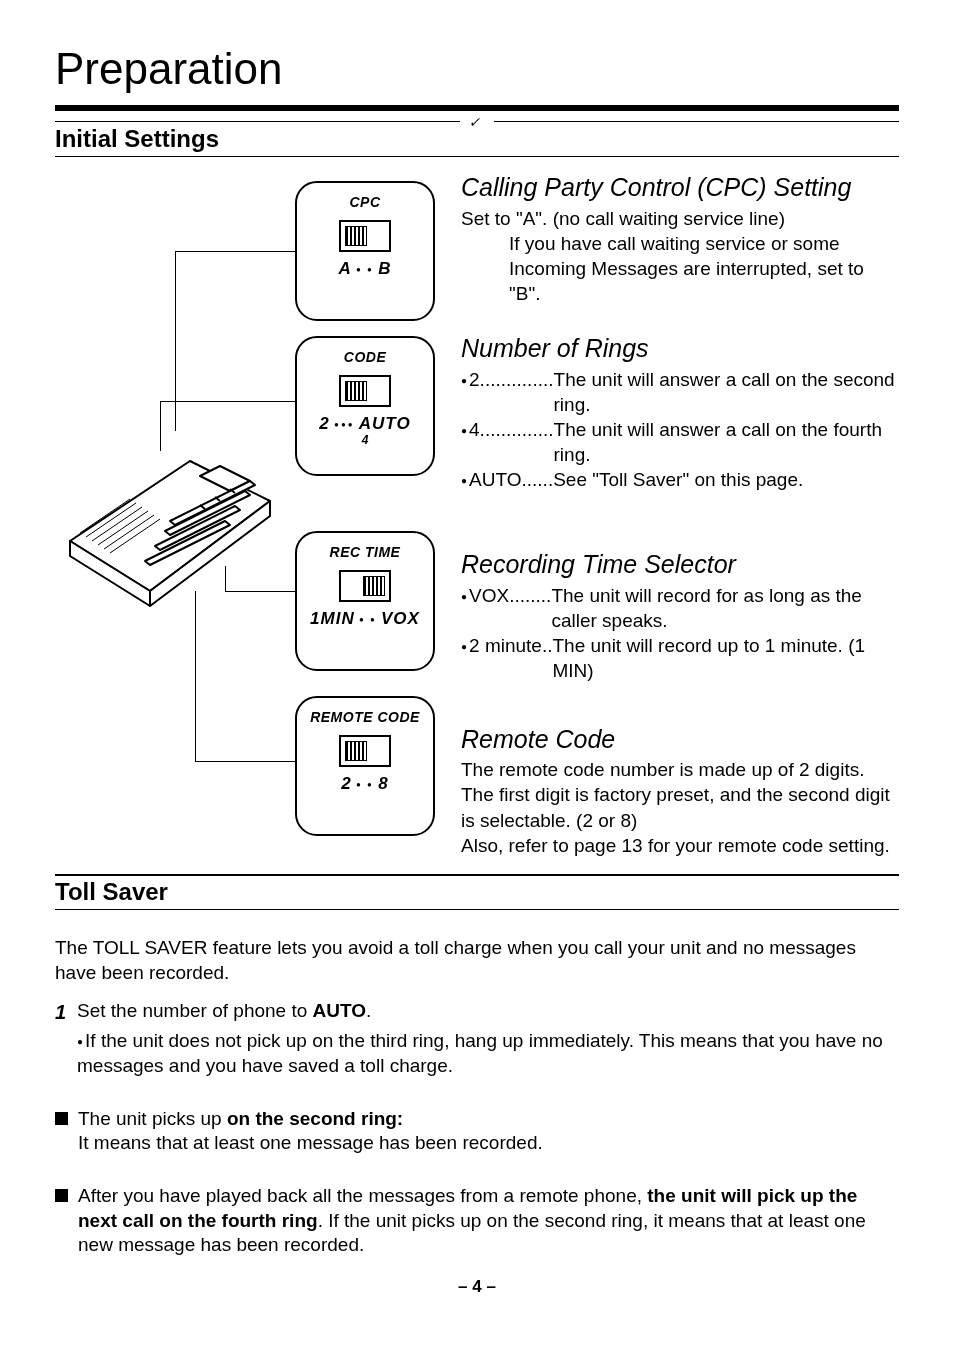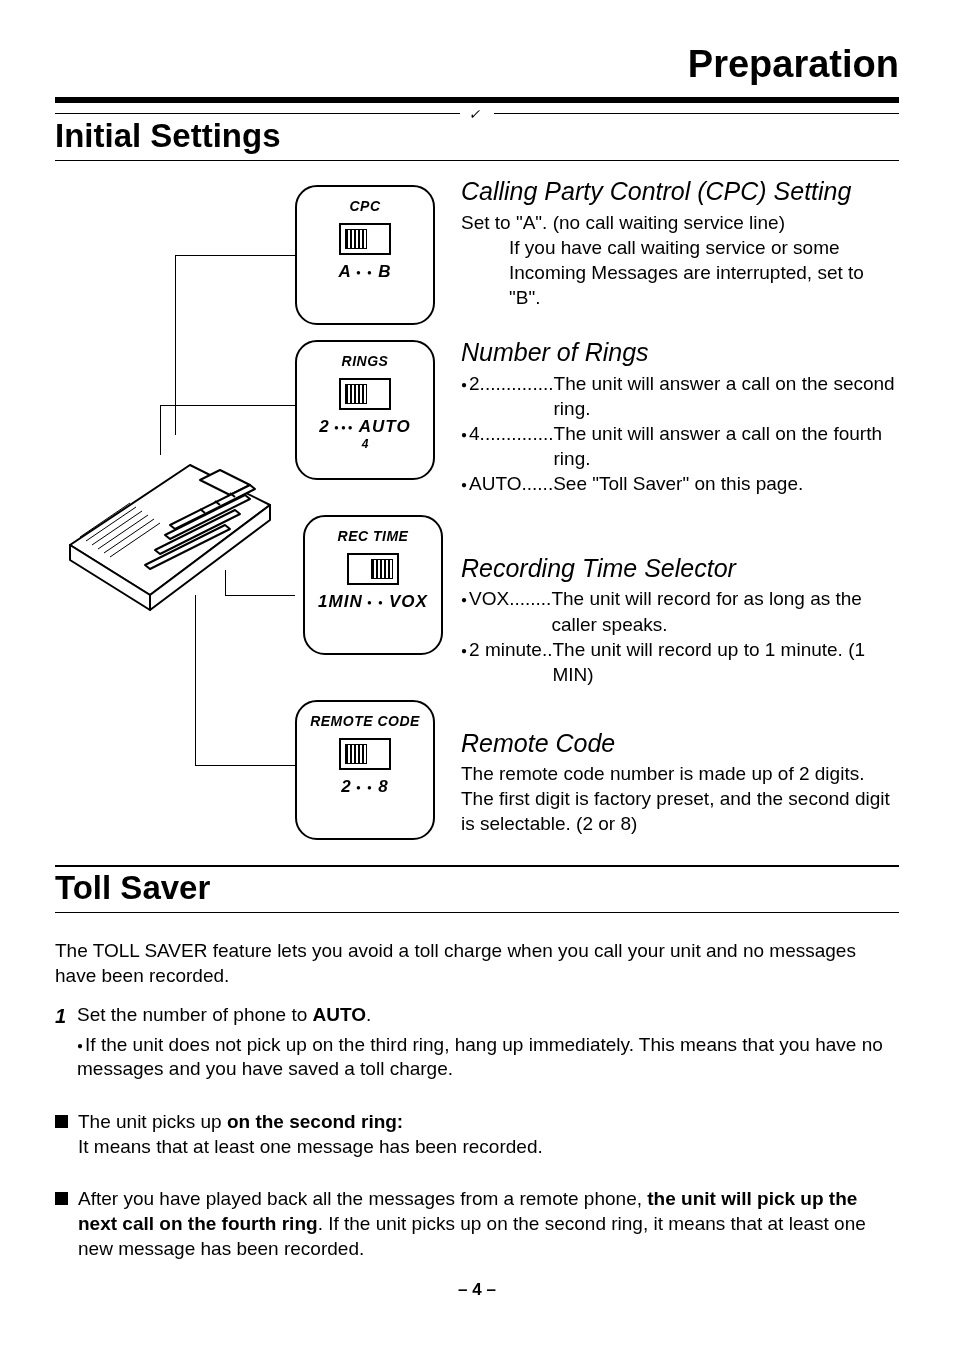--- a/index.html
+++ b/index.html
@@ -7,33 +7,33 @@
     margin: 0;
     padding: 40px 55px 30px 55px;
     font-family: Arial, Helvetica, sans-serif;
     background: #fff;
     color: #000;
     width: 954px;
     font-size: 19px;
     line-height: 1.3;
   }
   .page-title {
-    text-align: right;
-    font-size: 38px;
-    font-weight: bold;
+    text-align: left;
+    font-size: 44px;
+    font-weight: normal;
     margin: 0 0 8px 0;
   }
   .thick-rule { border: none; border-top: 6px solid #000; margin: 0; }
   .thin-rule { border: none; border-top: 2px solid #000; margin: 0; }
   .mid-rule-wrap { position: relative; margin: 10px 0 12px 0; }
   .mid-rule-left { position: absolute; left:0; right:52%; top:0; border-top:1.5px solid #000; }
   .mid-rule-right { position: absolute; left:52%; right:0; top:0; border-top:1.5px solid #000; }
   .mid-tick { position:absolute; left:49%; top:-8px; font-size:14px; font-style:italic; }
   h2.section {
-    font-size: 33px;
+    font-size: 24px;
     font-weight: bold;
     margin: 0 0 2px 0;
   }
   .sec-underline { border-top:1.5px solid #000; margin-bottom: 14px; }
 
   .settings-area {
     display: flex;
     align-items: flex-start;
     gap: 0;
     margin-bottom: 10px;
@@ -162,31 +162,31 @@
       <div class="lbl-top">CPC</div>
       <div class="switch">
           <div class="knob" style="margin-left:-18px;"></div>
         </div>
       <div class="lbl-bot">
         <span>A</span><span class="dots"></span><span>B</span>
       </div>
     </div>
 
     <div class="callout" style="left:240px; top:165px;">
-      <div class="lbl-top">RINGS</div>
+      <div class="lbl-top">CODE</div>
       <div class="switch">
           <div class="knob" style="margin-left:-18px;"></div>
         </div>
       <div class="lbl-bot">
         <span>2</span><span class="dots3"></span><span>AUTO</span>
       </div>
       <div class="lbl-sub">4</div>
     </div>
 
-    <div class="callout" style="left:240px; top:340px;margin-left:8px;">
+    <div class="callout" style="left:240px; top:360px;">
       <div class="lbl-top">REC TIME</div>
       <div class="switch" style="border-width:2.5px;">
           <div class="knob" style="margin-left:18px;"></div>
         </div>
       <div class="lbl-bot">
         <span>1MIN</span><span class="dots"></span><span>VOX</span>
       </div>
     </div>
 
     <div class="callout" style="left:240px; top:525px;">
@@ -241,20 +241,21 @@
             <span class="desc">The unit will record up to 1 minute. (1 MIN)</span>
           </div>
       </div>
     </div>
 
     <div class="setting-block" style="margin-top:40px; margin-bottom:6px;">
       <div class="setting-title">Remote Code</div>
       <div class="setting-body">
         <div>The remote code number is made up of 2 digits.</div>
         <div>The first digit is factory preset, and the second digit is selectable. (2 or 8)</div>
+        <div>Also, refer to page 13 for your remote code setting.</div>
       </div>
     </div>
 
   </div>
 </div>
 
 <hr class="thin-rule">
 
 <h2 class="section">Toll Saver</h2>
 <div class="sec-underline"></div>

